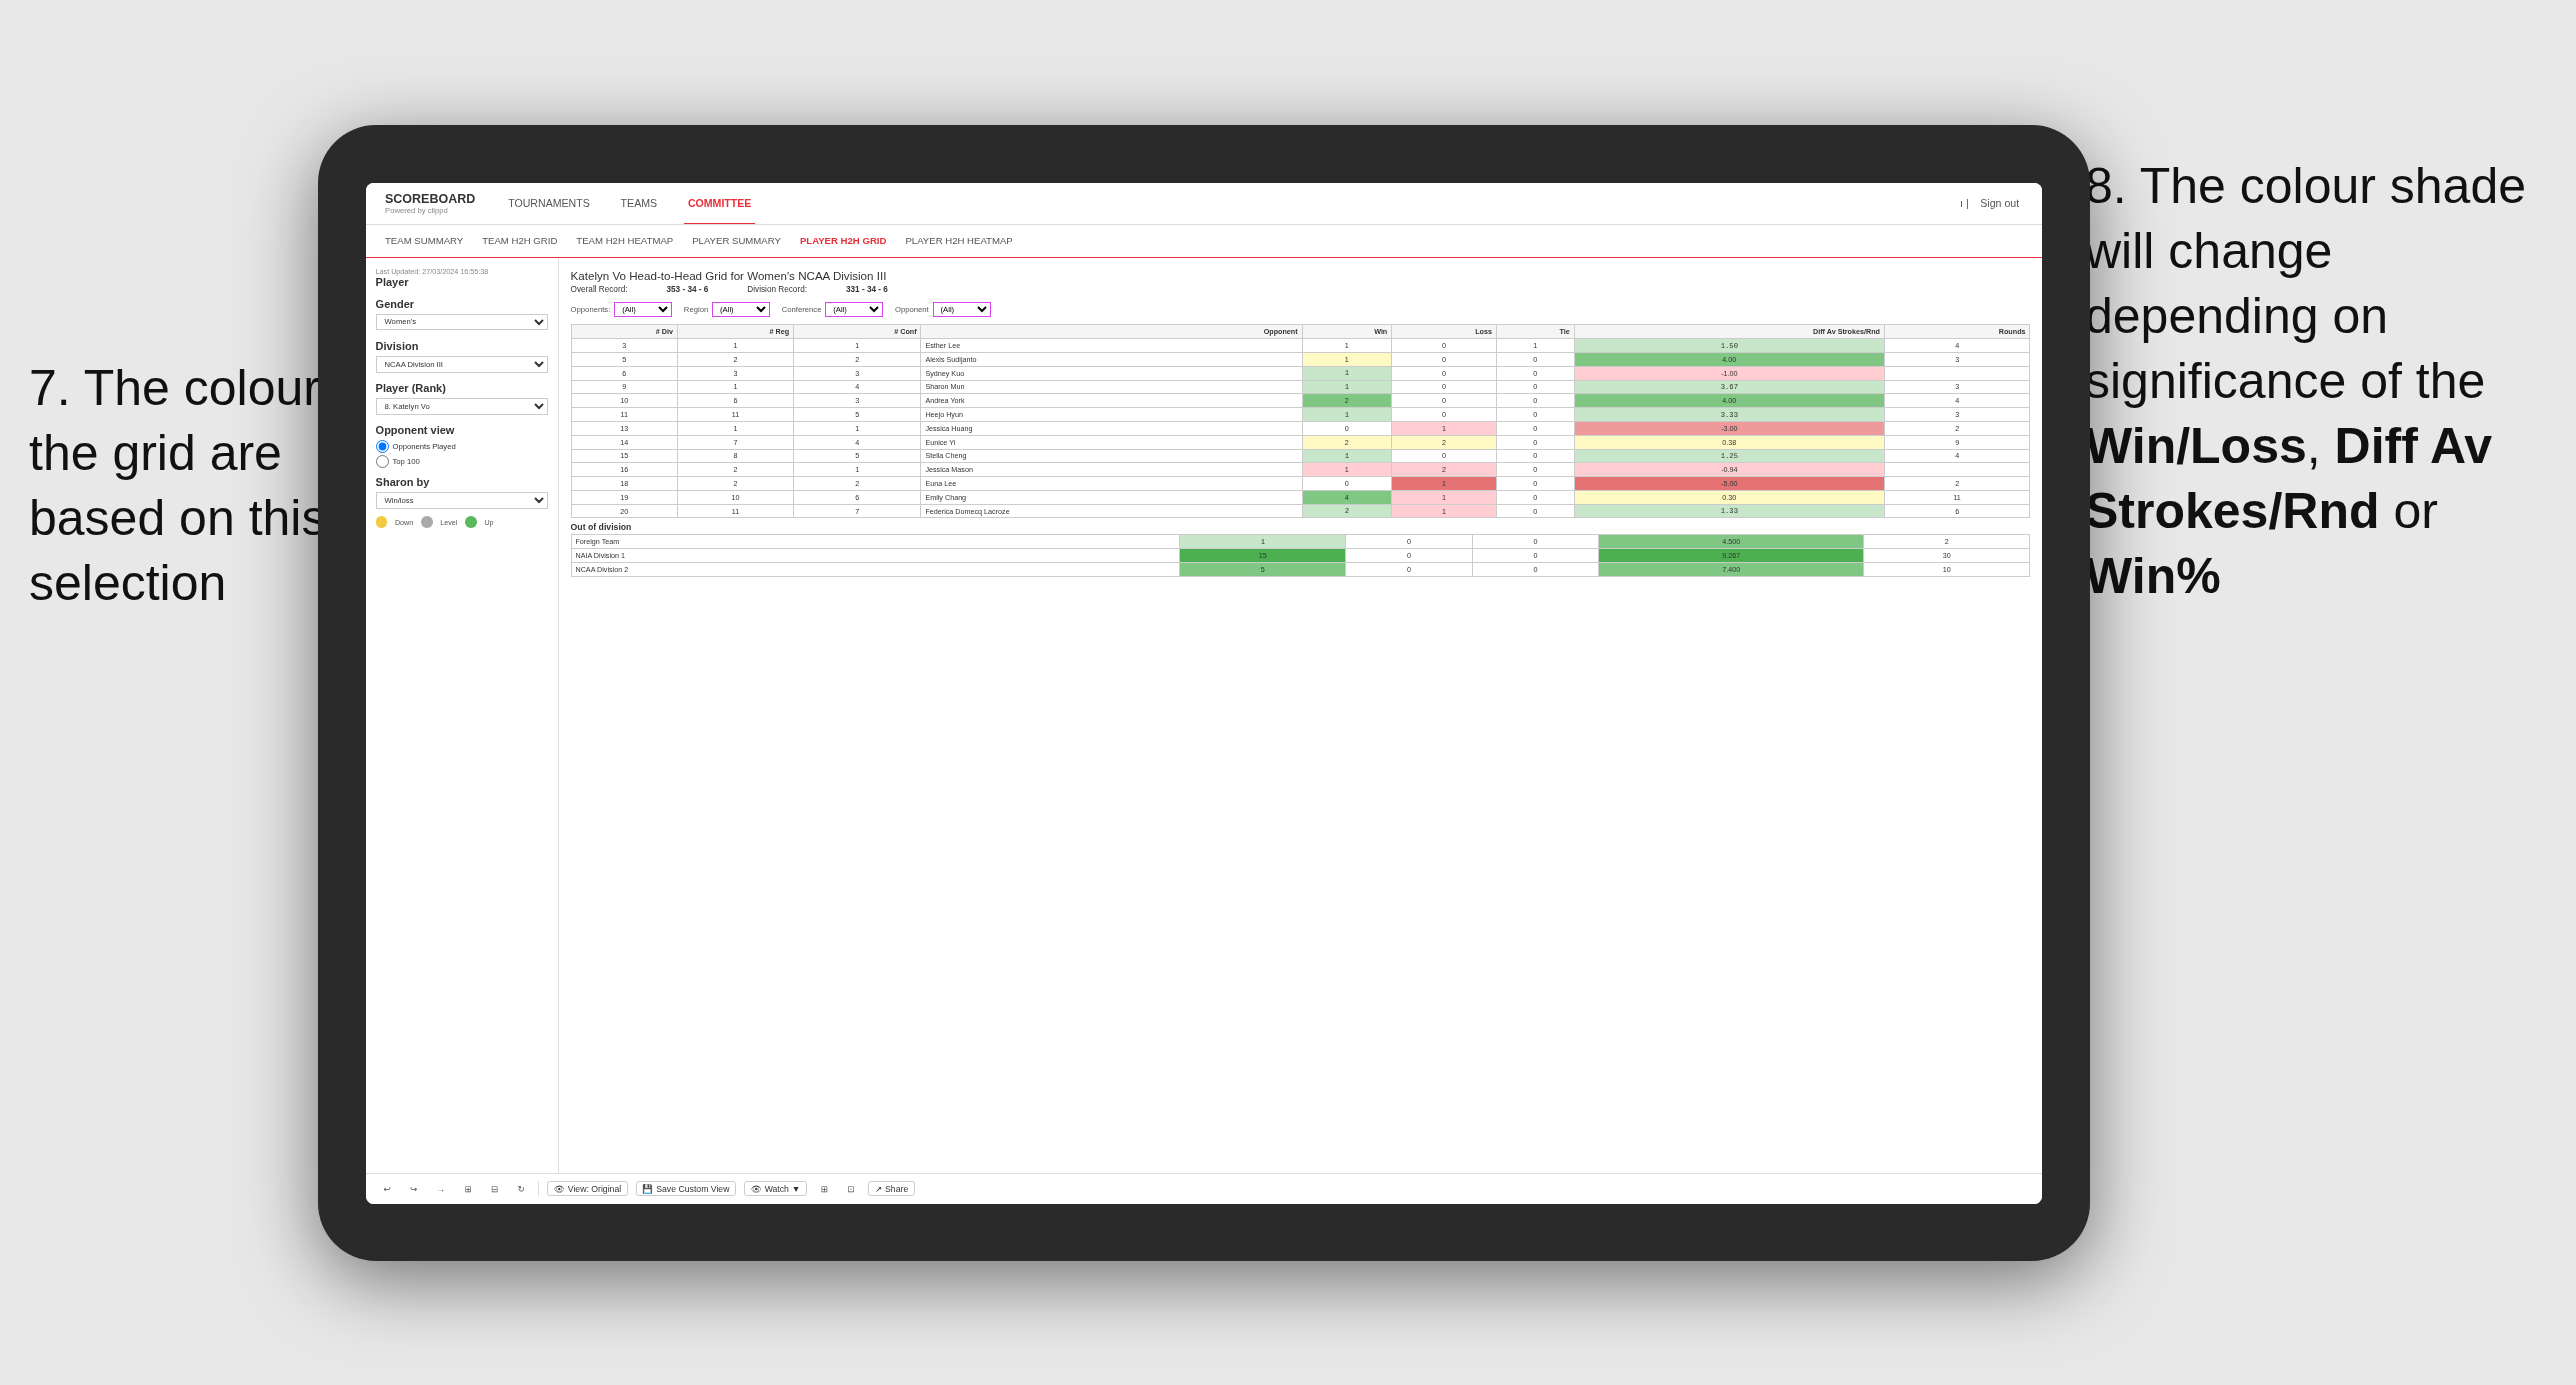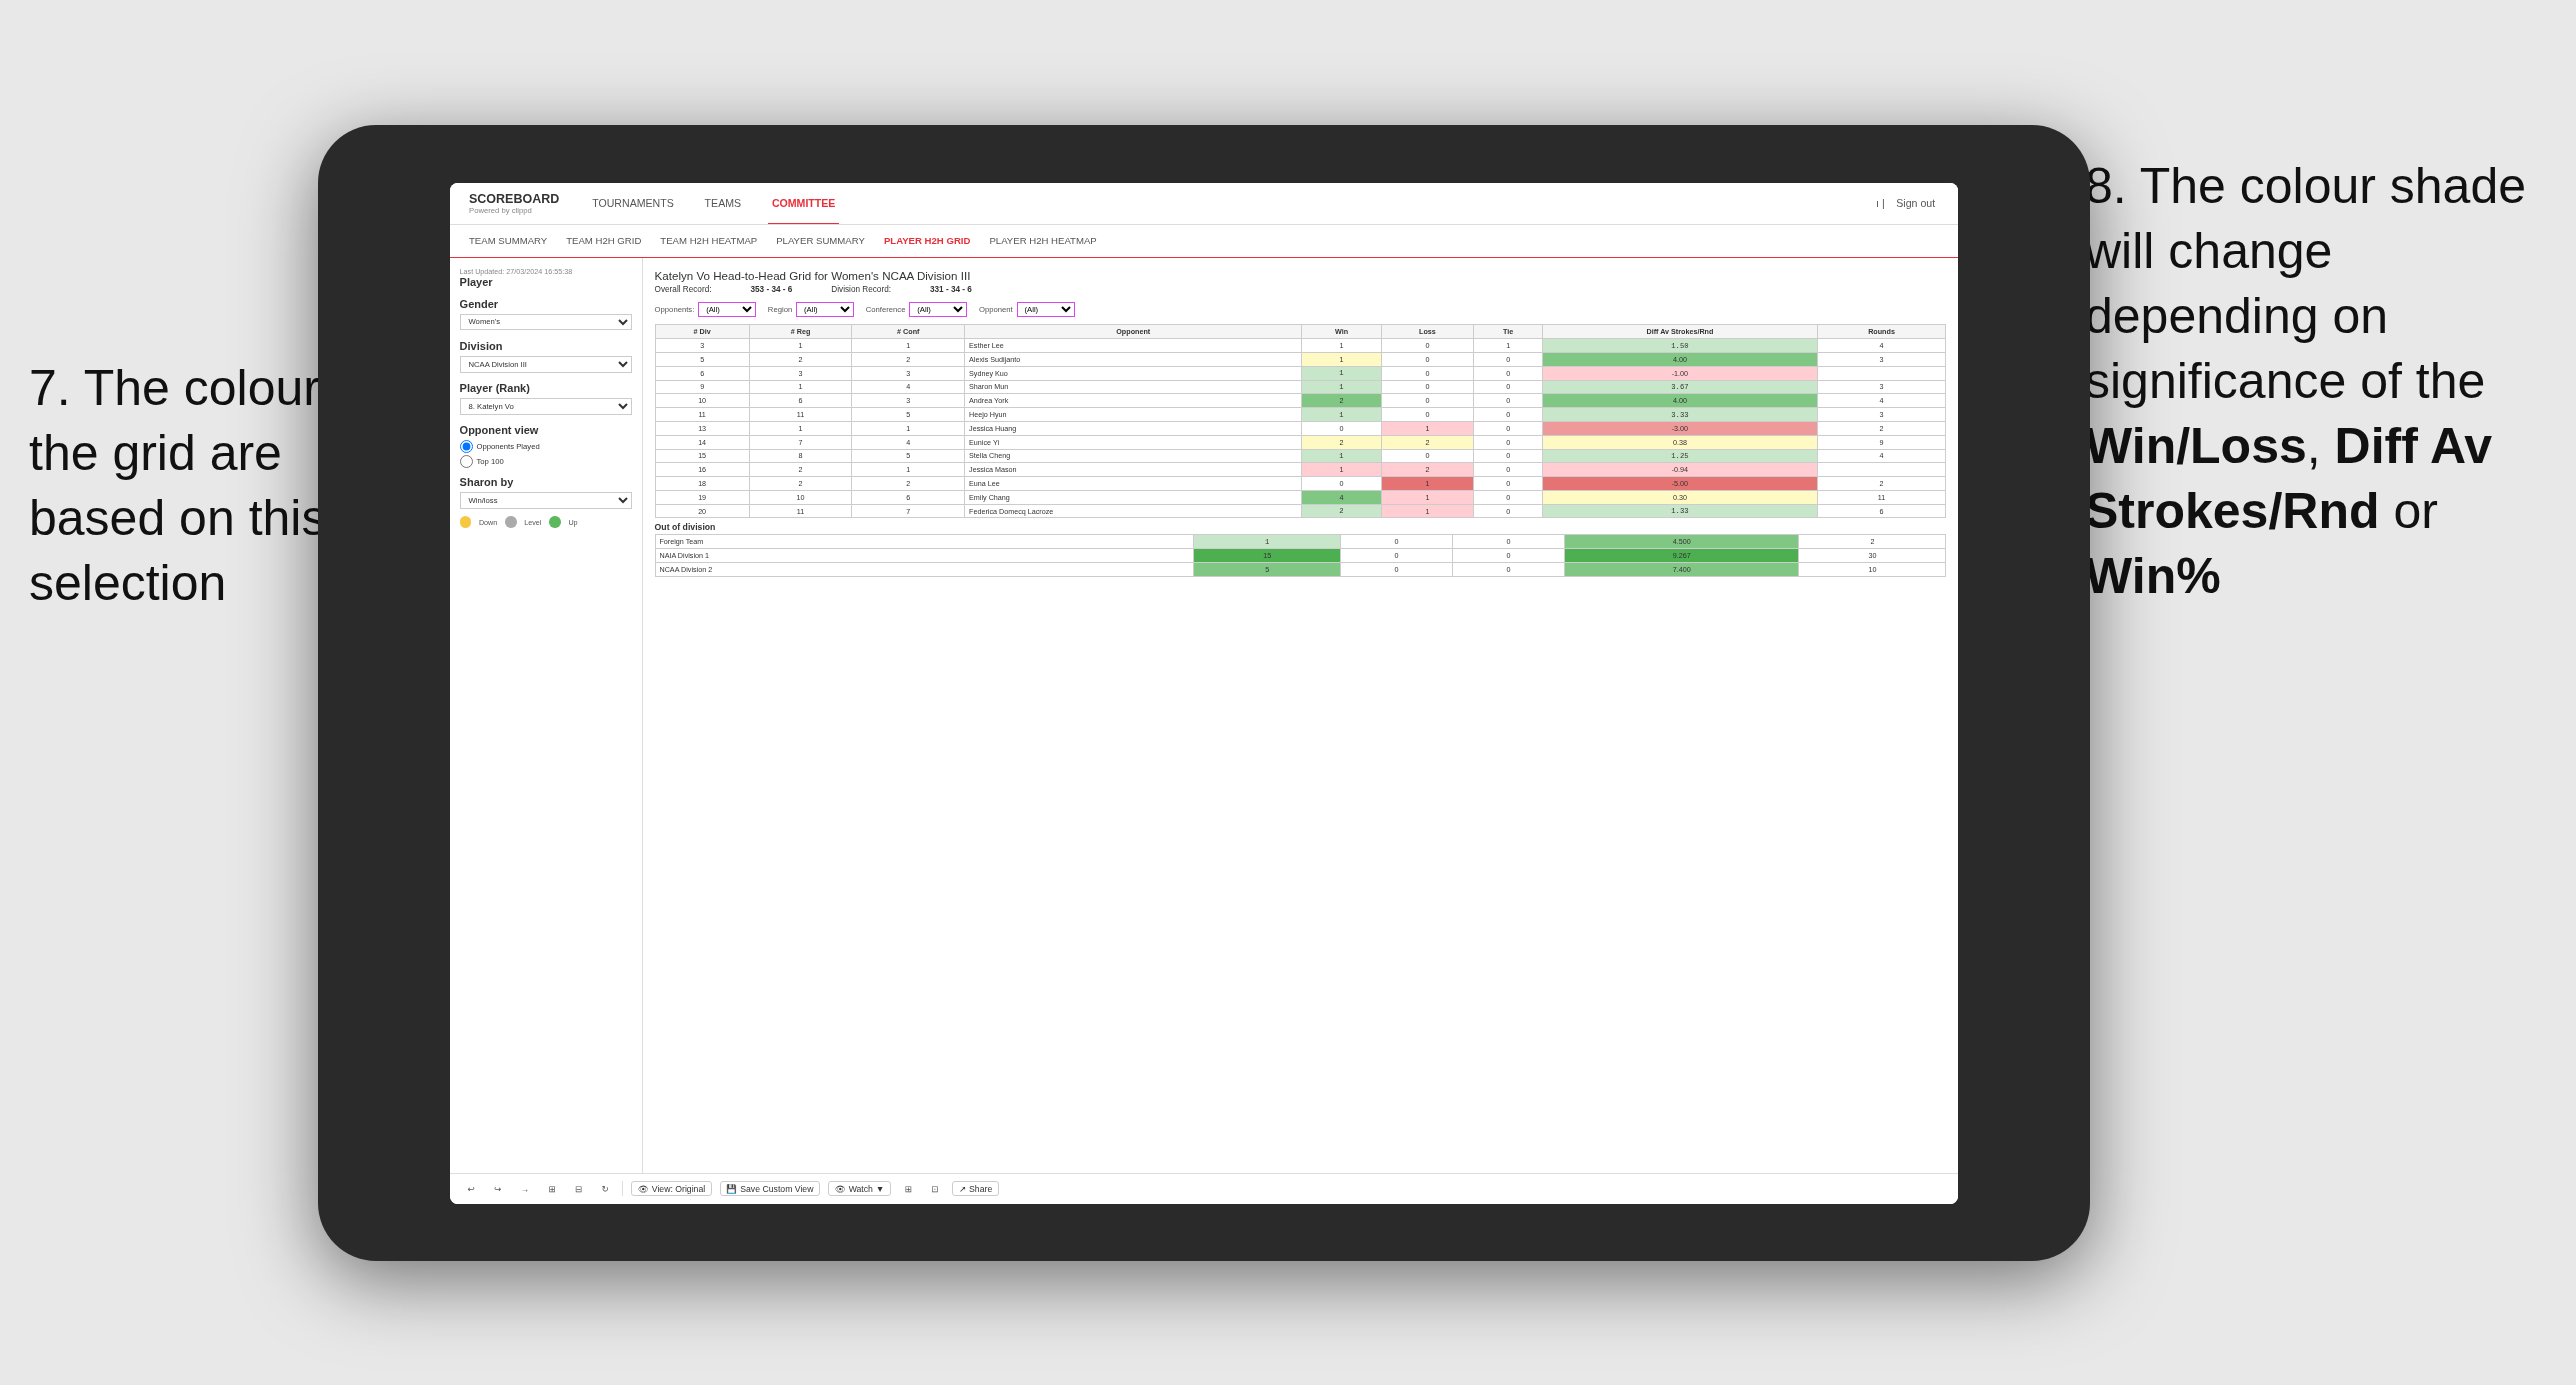--- a/index.html
+++ b/index.html
@@ -58,21 +58,21 @@
       height: 1136px;
       background: #2a2a2a;
       border-radius: 58px;
       box-shadow: 0 19px 77px rgba(0,0,0,0.5);
       display: flex;
       align-items: center;
       justify-content: center;
     }
 
     .tablet-screen {
-      width: 1508px;
+      width: 1676px;
       height: 1021px;
       background: #fff;
       border-radius: 7.7px;
       overflow: hidden;
       display: flex;
       flex-direction: column;
     }
 
     
     .top-nav {
@@ -283,21 +283,21 @@
     .data-table {
       width: 100%;
       border-collapse: collapse;
       font-size: 7.7px;
     }
 
     .data-table th {
       background: #f5f5f5;
       border: 1px solid #ccc;
       padding: 1.9px 3.9px;
-      text-align: center;
+      text-align: right;
       font-size: 7.2px;
       font-weight: bold;
       color: #333;
     }
 
     .data-table td {
       border: 1px solid #ccc;
       padding: 1.9px 3.9px;
       text-align: center;
       font-size: 7.2px;

